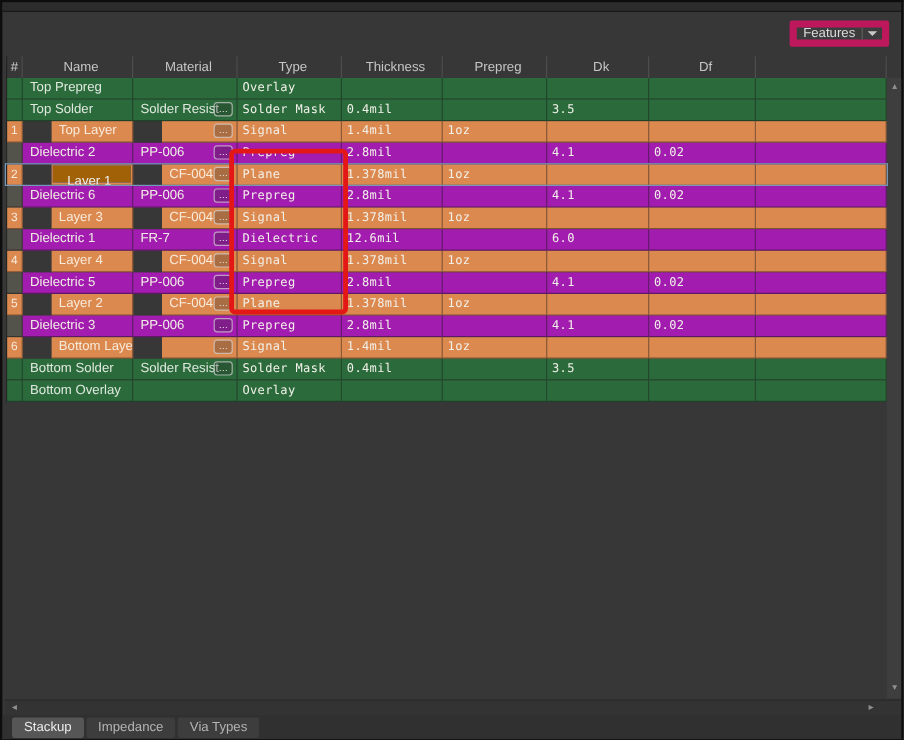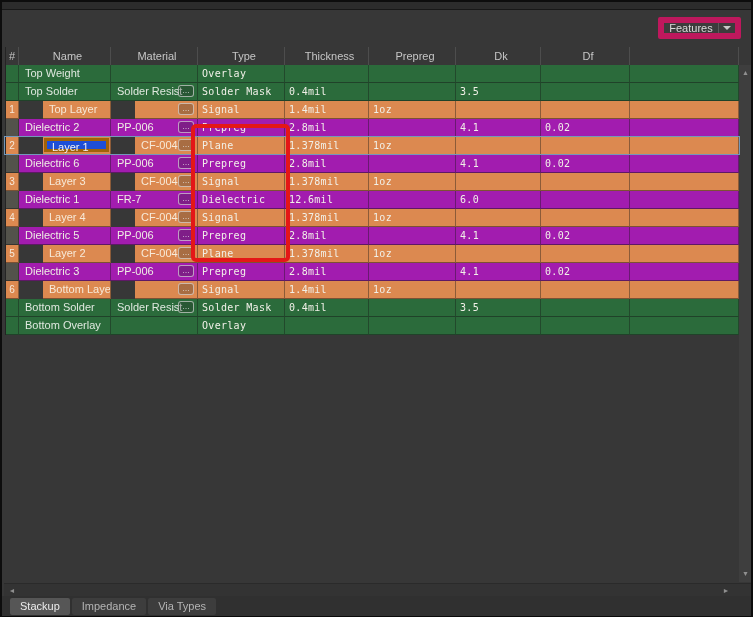--- a/index.html
+++ b/index.html
@@ -34,21 +34,21 @@
   .kind-green  .sans { color:#dfe8df; }
   .kind-copper .sans { color:#f7ead9;margin-left:24px; }
   .kind-dielectric .sans { color:#efeee4; }
   .kind-copper .num { color:#f6e9da; }
 
   
   .ell-btn { position:absolute; right:3px; top:2px; width:16px; height:12px; border:1px solid rgba(225,225,225,0.65); border-radius:3px; background:rgba(35,35,35,0.28); color:#e9e9e9; font-size:8px; line-height:9px; text-align:center; cursor:pointer; }
 
   
   .selection-outline { position:absolute; left:2px; top:134px; width:736px; height:19px; border:1px solid #7498ba; pointer-events:none; z-index:5; }
-  .row.selected .name-box { position:absolute; inset:1px 1px 2px 1px; background:#1d4ed8; border:3px solid #a16207; color:#f2f2f2; padding-left:5px; line-height:13px; font-size:11px; }
+  .row.selected .name-box { position:absolute; inset:1px 1px 2px 1px; background:#1d4ed8; border:7px solid #a16207; color:#f2f2f2; padding-left:5px; line-height:13px; font-size:11px; }
 
   
   .red-rect { position:absolute; left:189px; top:122px; width:99px; height:138px; border:4px solid #e41717; border-radius:5px; z-index:9; pointer-events:none; }
 
   
   .vscroll { position:absolute; left:737px; top:63px; width:13px; height:517px; background:#3e3e3e; z-index:2; }
   .vscroll .arr { position:absolute; left:0; width:13px; height:12px; color:#909090; font-size:7px; text-align:center; line-height:12px; cursor:pointer; }
   .vscroll .up { top:2px; } .vscroll .down { bottom:2px; }
   .hscroll { position:absolute; left:2px; top:581px; width:748px; height:13px; background:#333333; border-top:1px solid #2a2a2a; }
   .hscroll .arr { position:absolute; top:0; width:12px; height:13px; color:#8f8f8f; font-size:7px; text-align:center; line-height:13px; cursor:pointer; }
@@ -82,21 +82,21 @@
       <div class="hcell">Type</div>
       <div class="hcell">Thickness</div>
       <div class="hcell">Prepreg</div>
       <div class="hcell">Dk</div>
       <div class="hcell">Df</div>
       <div class="hcell"></div>
     </div>
     <div id="tbody">
         <div class="row kind-green">
       <div class="cell num"></div>
-      <div class="cell sans"><span class="name-box">Top Weight</span></div>
+      <div class="cell sans"><span class="name-box">Top Prepreg</span></div>
       <div class="cell sans"><span></span></div>
       <div class="cell mono">Overlay</div>
       <div class="cell mono"></div>
       <div class="cell mono"></div>
       <div class="cell mono"></div>
       <div class="cell mono"></div>
       <div class="cell"></div>
     </div>
         <div class="row kind-green">
       <div class="cell num"></div>

